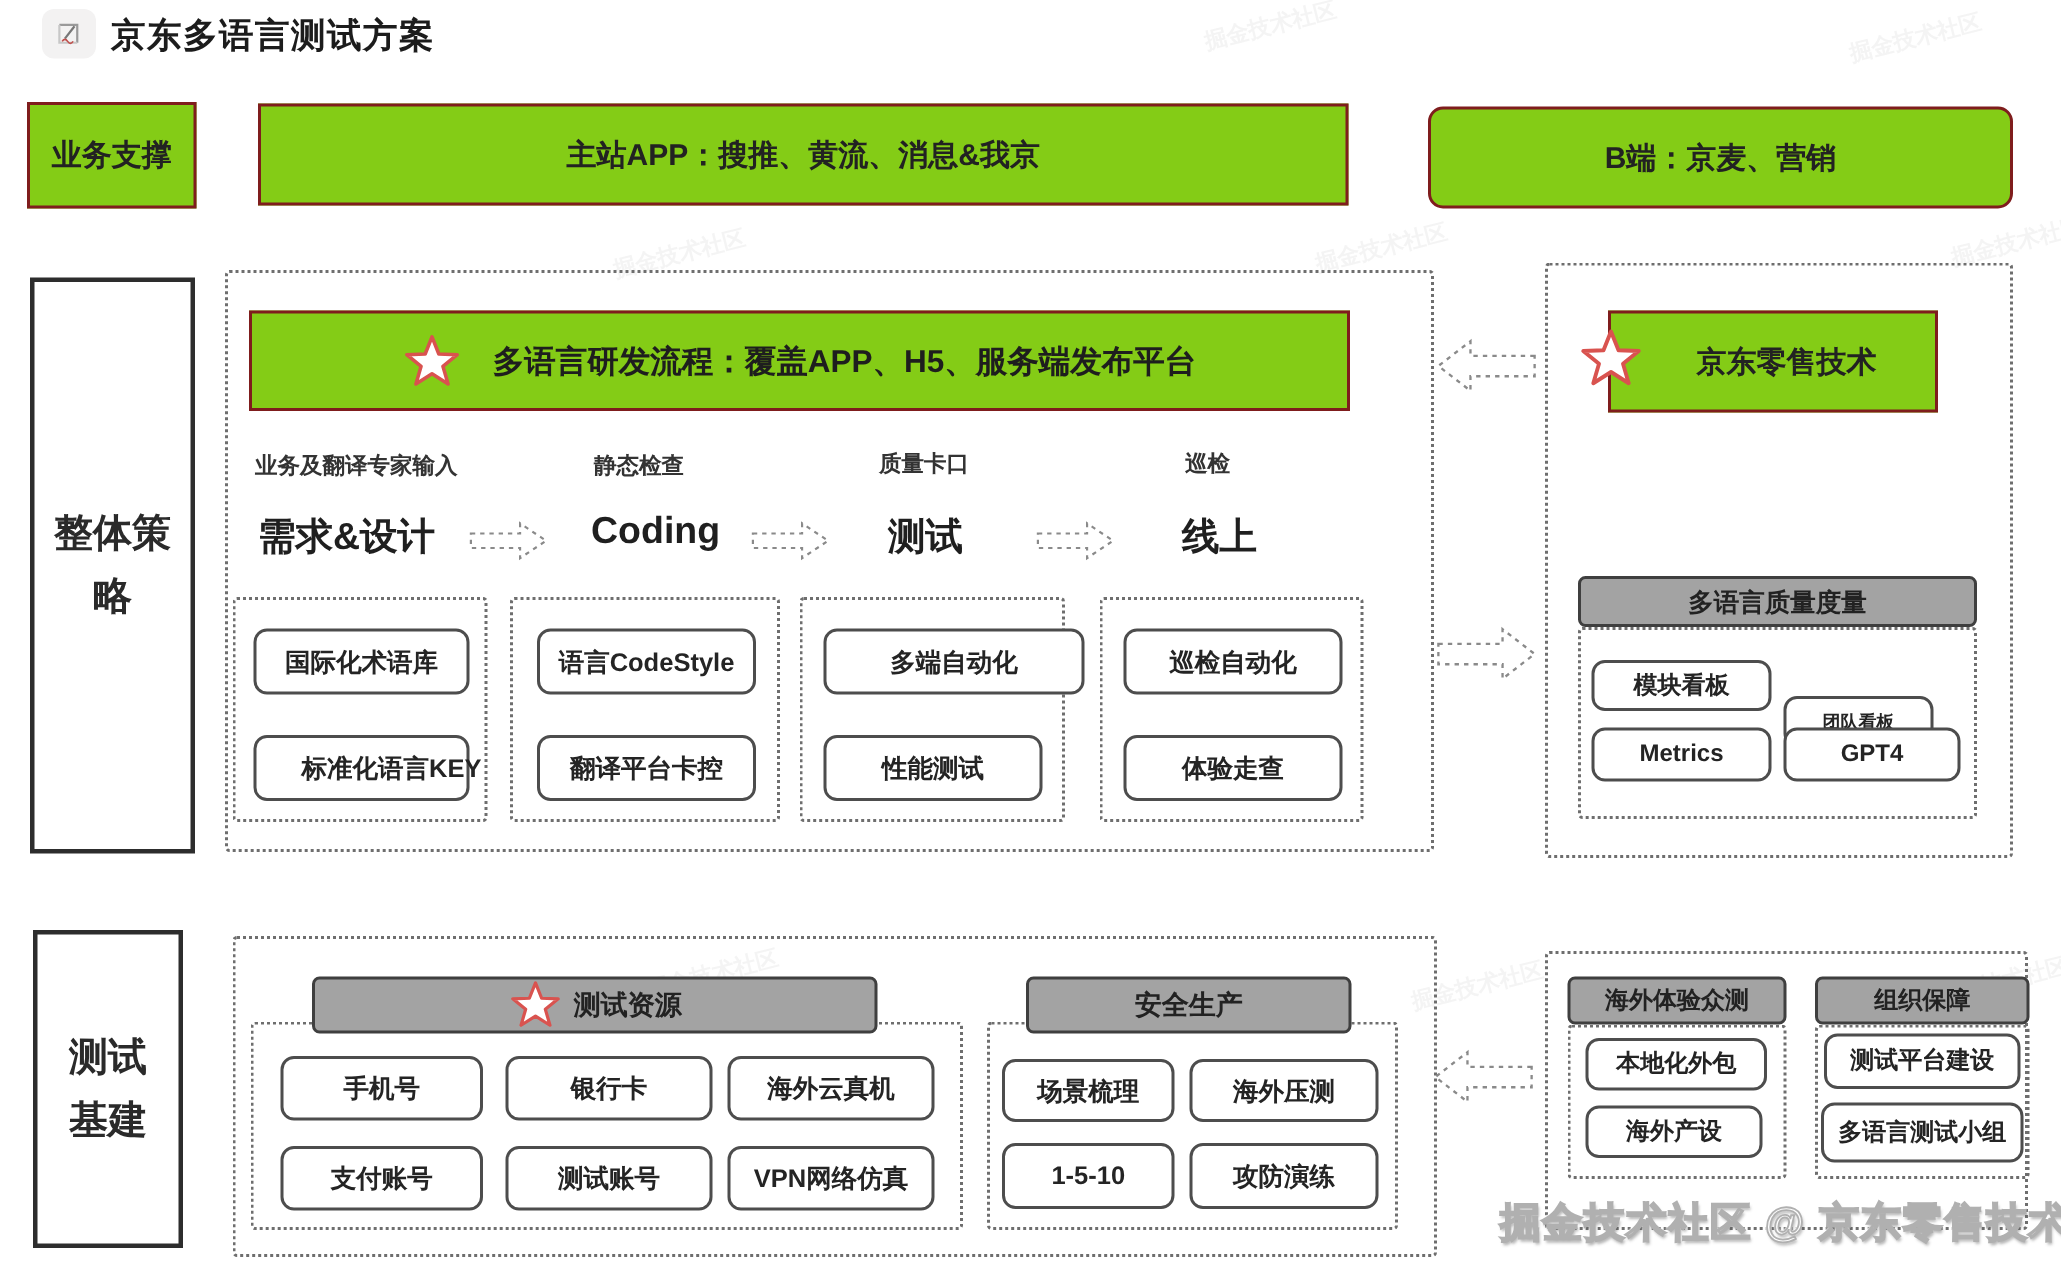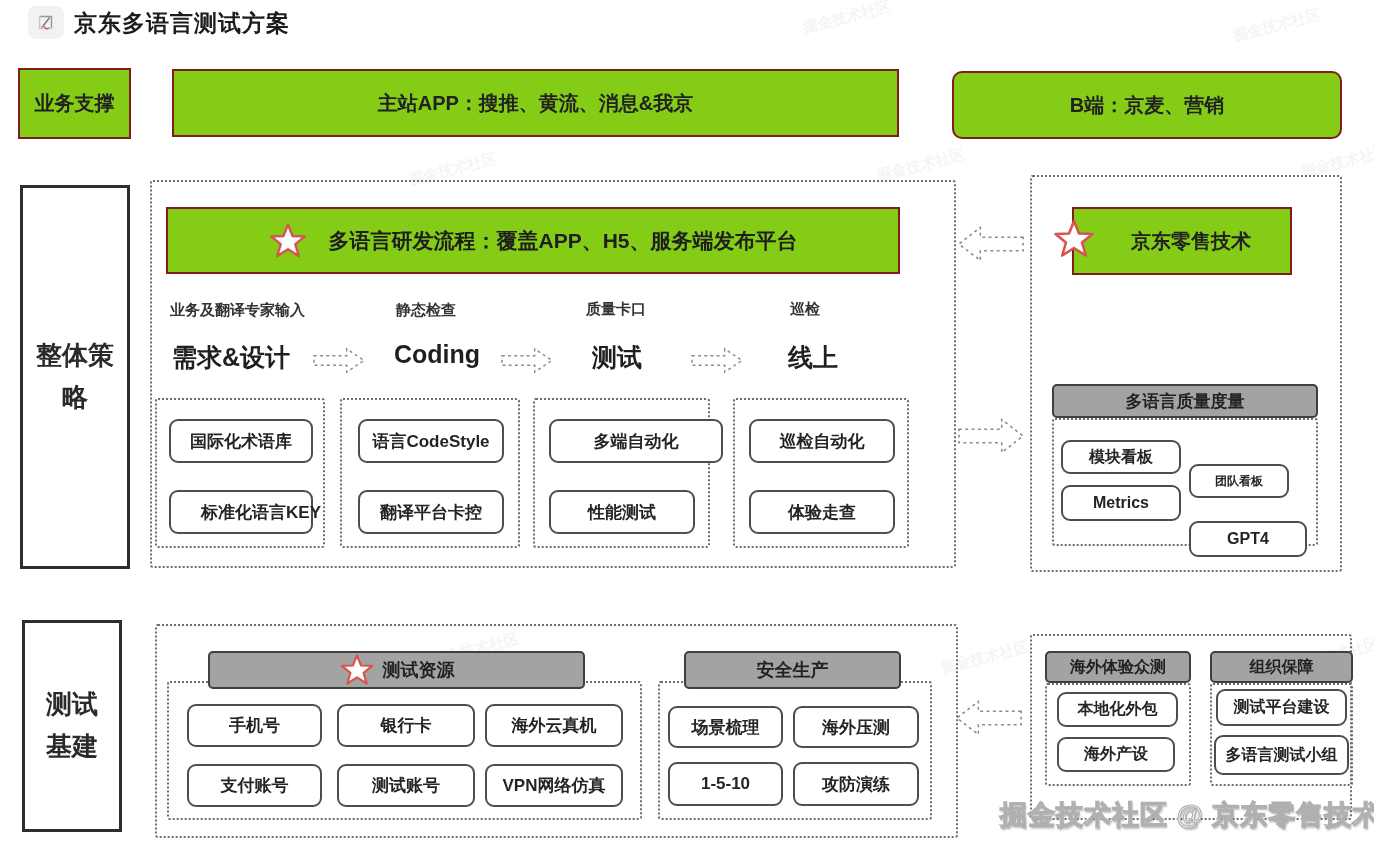--- a/index.html
+++ b/index.html
@@ -139,21 +139,21 @@
 <div class="abs" style="left:1052px; top:217px; z-index:5;">
   <svg width="44" height="44" viewBox="0 0 44 44">
     <path d="M22 4 L27 16.5 L40.5 17 L30 25.5 L33.8 38.5 L22 31 L10.2 38.5 L14 25.5 L3.5 17 L17 16.5 Z" fill="#fff" stroke="#d9534f" stroke-width="2.6" stroke-linejoin="round"></path>
   </svg>
 </div>
 <div class="abs hdr" style="left:1052px; top:384px; width:266px; height:34px; font-size:17px;">多语言质量度量</div>
 <div class="abs dashed" style="left:1052px; top:418px; width:266px; height:128px;"></div>
 <div class="item abs" style="left:1061px; top:440px; width:120px; height:34px; font-size:16px;">模块看板</div>
 <div class="item abs" style="left:1189px; top:464px; width:100px; height:34px; font-size:12px;">团队看板</div>
 <div class="item abs" style="left:1061px; top:485px; width:120px; height:36px; font-size:16px;">Metrics</div>
-<div class="item abs" style="left:1189px; top:485px; width:118px; height:36px; font-size:16px;margin-top:36px;">GPT4</div>
+<div class="item abs" style="left:1189px; top:485px; width:118px; height:36px; font-size:16px;">GPT4</div>
 
 <div class="abs side-label" style="left:22px; top:620px; width:100px; height:212px;">
   <span style="width:58px;">测试基建</span>
 </div>
 
 <div class="abs dashed" style="left:155px; top:624px; width:803px; height:214px;"></div>
 
 <div class="abs hdr" style="left:208px; top:651px; width:377px; height:38px; gap:8px; z-index:4;">
   <span>
     <svg width="36" height="36" viewBox="0 0 44 44">

